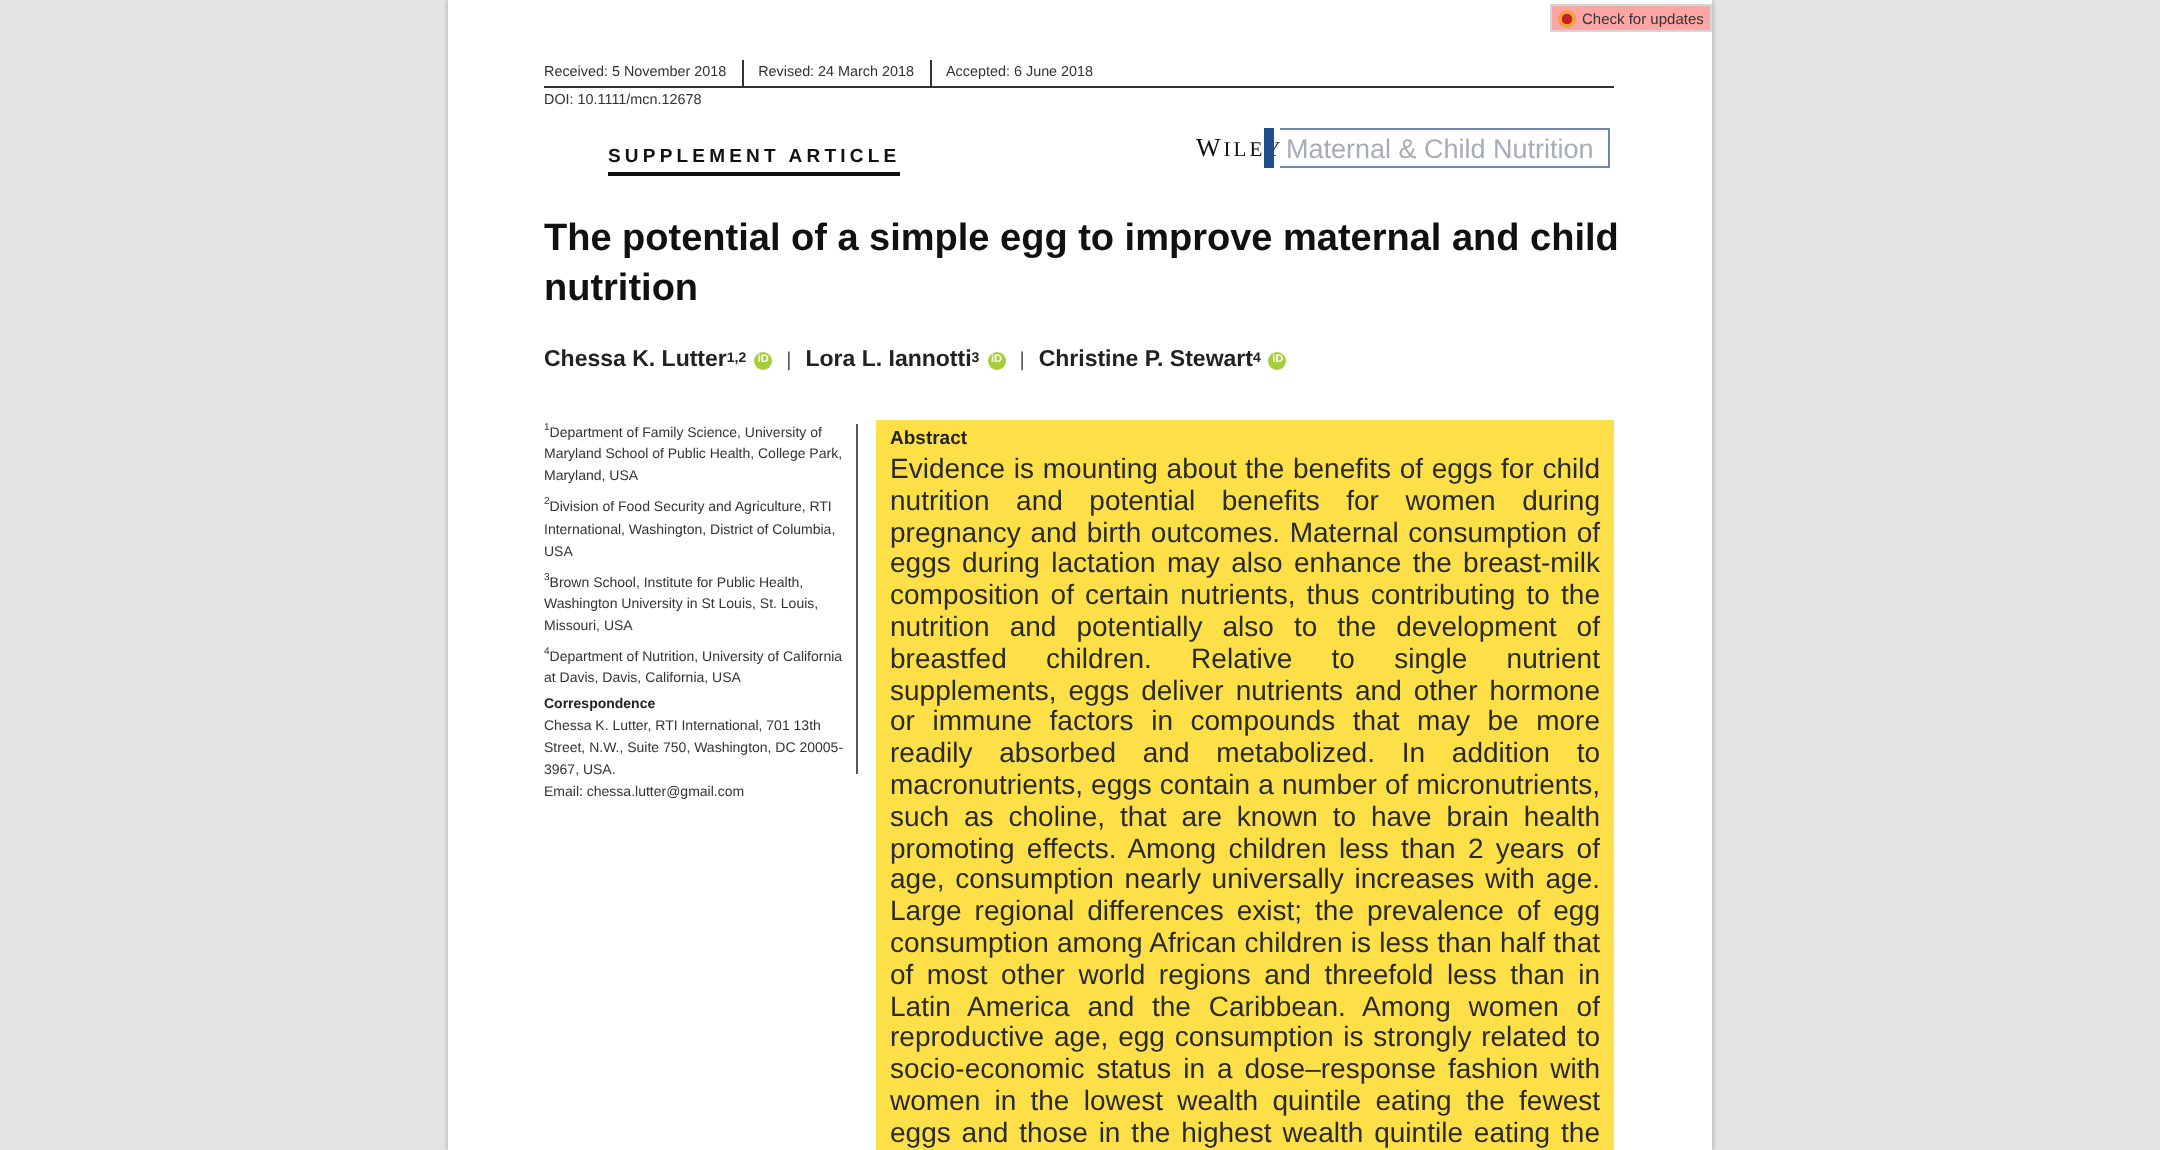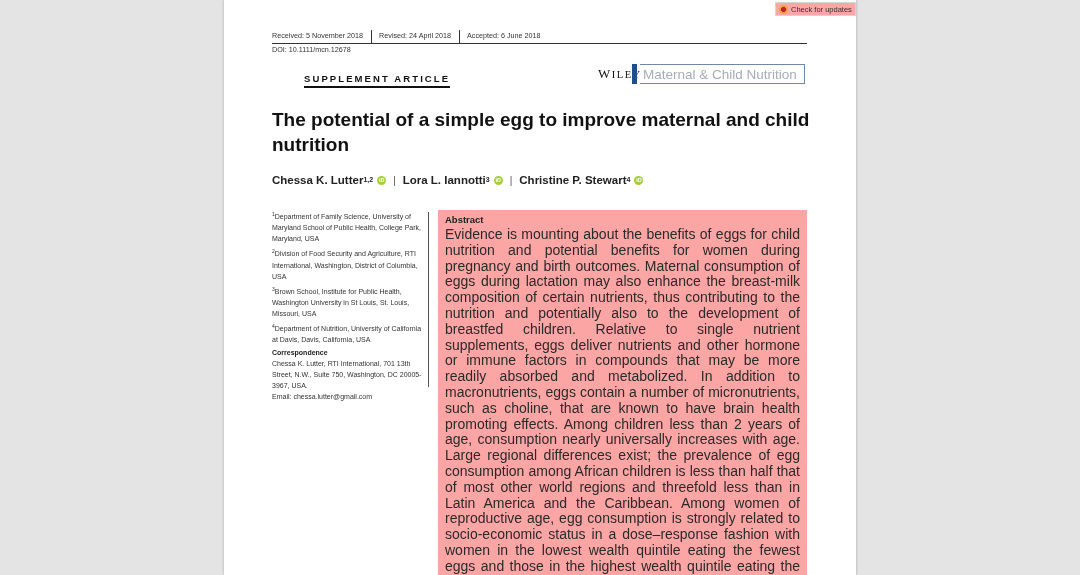--- a/index.html
+++ b/index.html
@@ -63,39 +63,39 @@
   }
   .sep { color:#555; font-weight:normal; margin:0 7px; font-size:10px; }
   .affils {
     position:absolute; left:272px; top:209px; width:156px; font-size:7px; color:#333; line-height:11px;
   }
   .affils p { margin:0 0 2px 0; }
   .affils sup { font-size:5px; }
   .corr-head { font-weight:bold; color:#222; margin-top:1px; }
   .vline { position:absolute; left:428px; top:212px; width:1px; height:175px; background:#555; }
   .abstract {
-    position:absolute; left:438px; top:210px; width:369px; height:365px; background:#fca5a5;
+    position:absolute; left:438px; top:210px; width:369px; height:365px; background:#fde047;
     box-sizing:border-box; padding:4px 7px 0 7px;
   }
   .abs-head { font-size:9.5px; font-weight:bold; color:#222; margin-bottom:2px; }
   .abs-body { font-size:14px; line-height:15.8px; color:#2a2a2a; text-align:justify; }
 </style>
 </head>
 <body>
 
 <div class="page"></div>
 
 <div class="check-updates">
   <span class="cu-icon"></span>
   <span>Check for updates</span>
 </div>
 
 <div class="dates">
   <span>Received: 5 November 2018</span>
-  <span>Revised: 24 April 2018</span>
+  <span>Revised: 24 March 2018</span>
   <span>Accepted: 6 June 2018</span>
 </div>
 <div class="doi">DOI: 10.1111/mcn.12678</div>
 
 <div class="supp">SUPPLEMENT ARTICLE</div>
 
 <div class="wiley"><span>W</span><span class="sm">ILEY</span></div>
 <div class="journal-bar"></div>
 <div class="journal">Maternal &amp; Child Nutrition</div>
 

